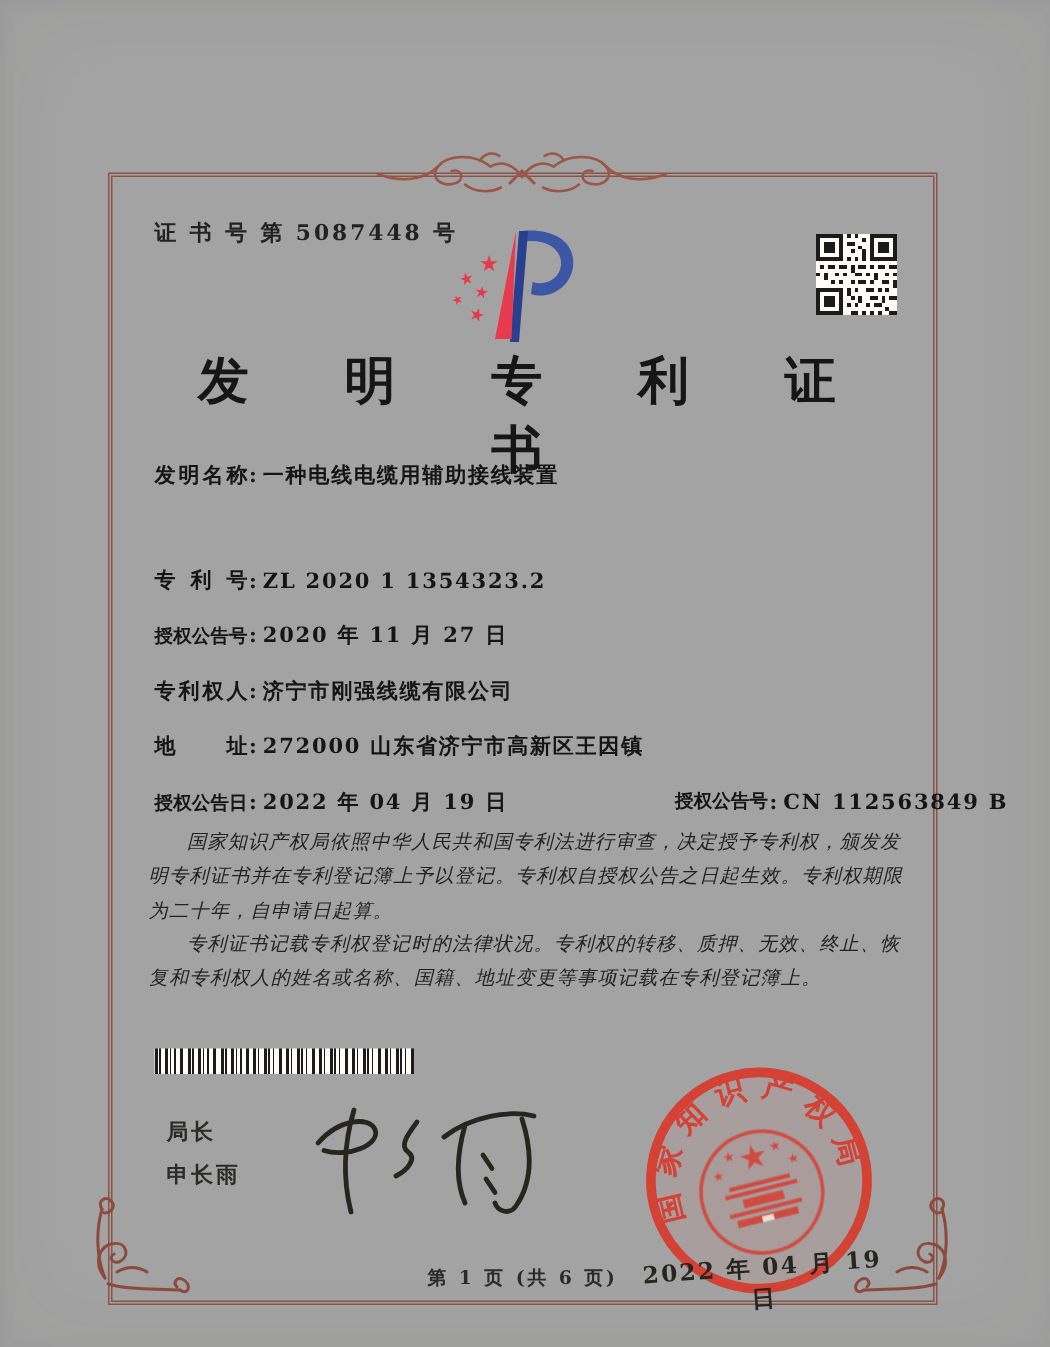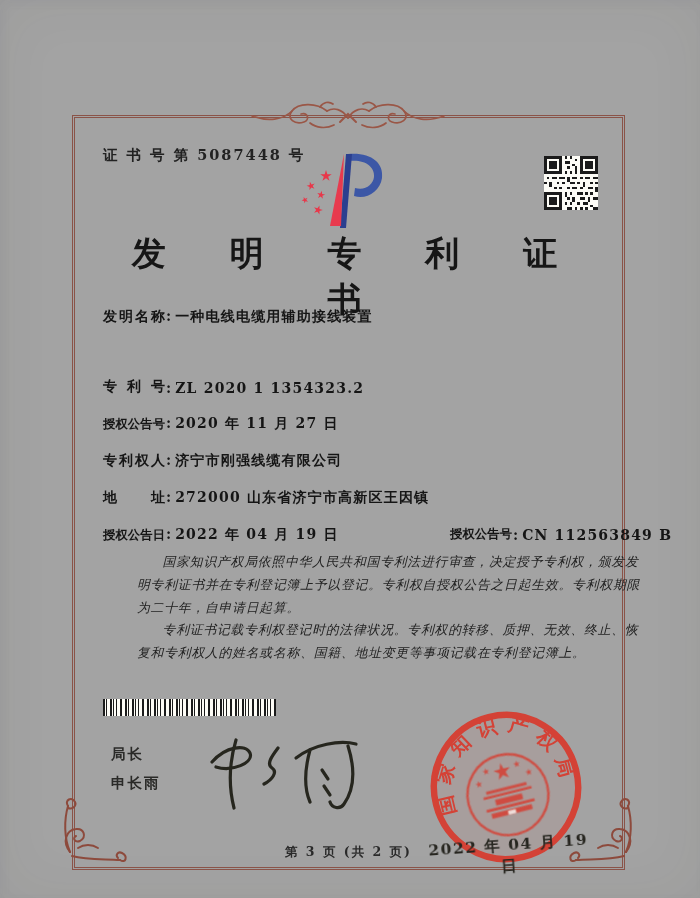--- a/index.html
+++ b/index.html
@@ -35,21 +35,21 @@
     vertical-align:bottom;
   }
   .flabel.compact{font-size:12.3px;}
   .fcolon{display:inline-block;margin:0 4px 0 1px;}
   .fvalue{letter-spacing:1.2px;}
   .frow2{position:absolute;display:inline-block;left:347px;top:0;}
   .r1{top:308px}.r2{top:342px}.r3{top:378px}.r4{top:415px}.r5{top:452px}.r6{top:489px}.r7{top:526px}
   .body-text{
     position:absolute;left:99px;top:551px;width:506px;
     font-size:12.8px;line-height:1.78;letter-spacing:0.8px;color:#222;
-    font-style:italic;font-weight:500;margin-left:38px;
+    font-style:italic;font-weight:500;
   }
   .body-text p{margin:0;text-indent:2em;}
   .barcode{
     position:absolute;left:103px;top:699px;width:173px;height:17px;
     background:repeating-linear-gradient(90deg,
       #1b1b1b 0 2px,#fdfcf6 2px 3px,#1b1b1b 3px 4px,#fdfcf6 4px 7px,
       #1b1b1b 7px 9px,#fdfcf6 9px 10px,#1b1b1b 10px 11px,#fdfcf6 11px 13px,
       #1b1b1b 13px 14px,#fdfcf6 14px 17px,#1b1b1b 17px 19px,#fdfcf6 19px 22px);
   }
   .director{
@@ -226,15 +226,15 @@
         <path d="M-14,2 h28 v6 h-28 z"></path>
         <path d="M-25,10 h50 v2.6 h-50 z"></path>
         <path d="M-21,15 h42 v5 h-42 z"></path>
         <rect x="-4" y="16" width="8" height="4" fill="#fdeae5"></rect>
       </g>
     </g>
   </svg>
 
   <div class="seal-date">2022 年 04 月 19 日</div>
 
-  <div class="footer">第 3 页 (共 2 页)</div>
+  <div class="footer">第 1 页 (共 6 页)</div>
 
 </div>
 
 </body></html>

